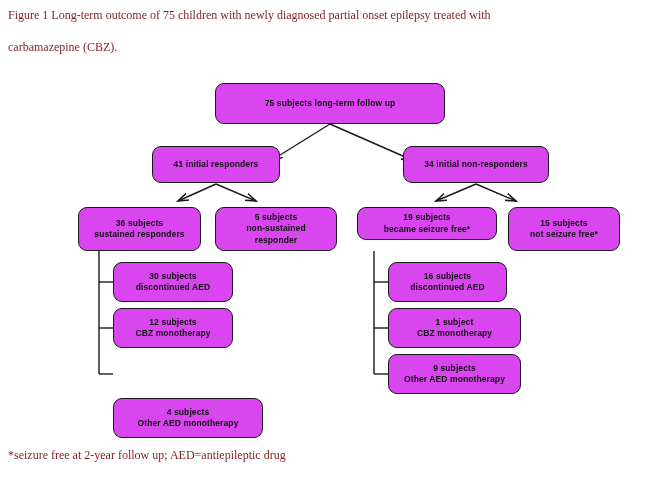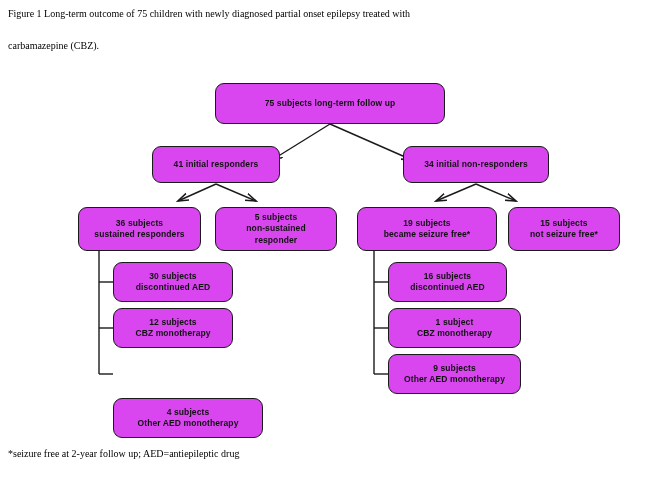--- a/index.html
+++ b/index.html
@@ -13,23 +13,23 @@
     position: relative;
     overflow: hidden;
     font-family: "Liberation Sans", sans-serif;
     color: #000000;
   }
 
   
   .caption {
     position: absolute;
     font-family: "Liberation Serif", serif;
-    font-size: 10px;
+    font-size: 12px;
     line-height: 1.25;
-    color: #000000;
+    color: #7f1d1d;
     white-space: nowrap;
   }
   #caption-line1 { left: 8px;  top: 8px; }
   #caption-line2 { left: 8px;  top: 40px; font-family: Liberation Serif, serif; }
   #footnote      { left: 8px;  top: 448px; }
 
   
   #flowchart {
     position: absolute;
     left: 0;
@@ -70,21 +70,21 @@
   
   #node-root      { left: 215px; top: 83px;  width: 230px; height: 41px; }
 
   
   #node-resp      { left: 152px; top: 146px; width: 128px; height: 37px; }
   #node-nonresp   { left: 403px; top: 146px; width: 146px; height: 37px; }
 
   
   #node-sustained     { left: 78px;  top: 207px; width: 123px; height: 44px; }
   #node-nonsustained  { left: 215px; top: 207px; width: 122px; height: 44px; }
-  #node-seizurefree   { left: 357px; top: 207px; width: 140px; height: 44px; }
+  #node-seizurefree   { left: 357px; top: 207px; width: 140px; height: 33px; }
   #node-notfree       { left: 508px; top: 207px; width: 112px; height: 44px; }
 
   
   #node-l1 { left: 113px; top: 262px; width: 120px; height: 40px; }
   #node-l2 { left: 113px; top: 308px; width: 120px; height: 40px; }
   #node-l3 { left: 113px; top: 354px; width: 150px; height: 40px; margin-top: 44px; }
 
   
   #node-r1 { left: 388px; top: 262px; width: 119px; height: 40px; }
   #node-r2 { left: 388px; top: 308px; width: 133px; height: 40px; }

